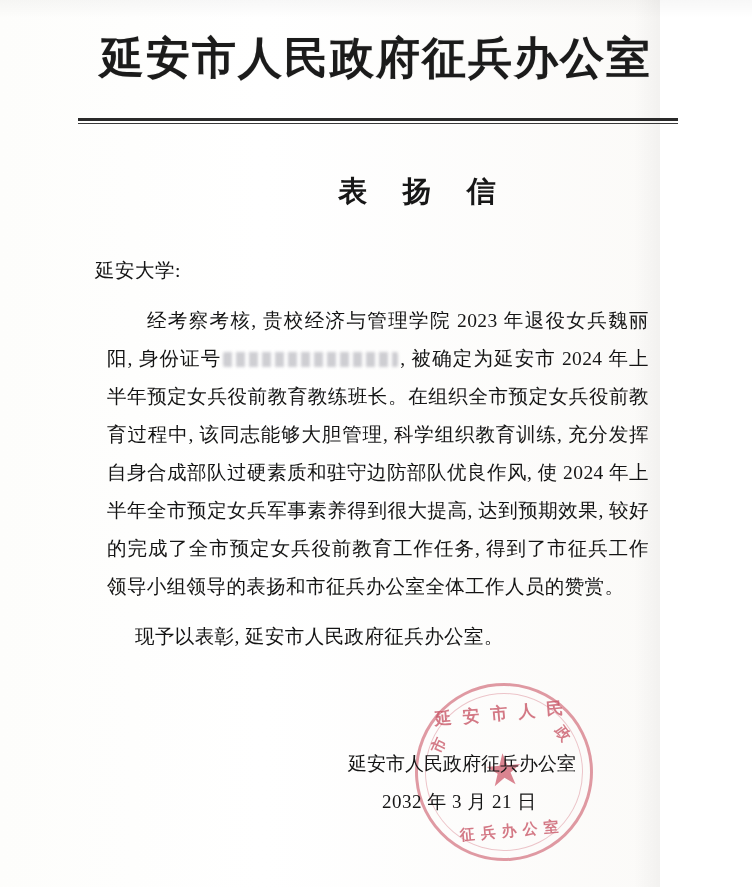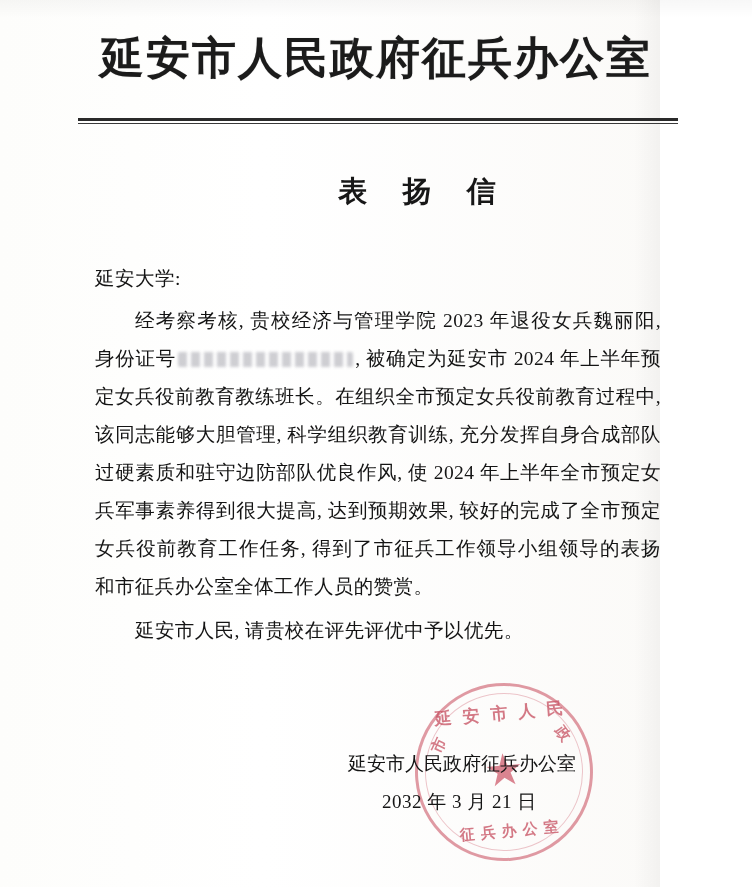--- a/index.html
+++ b/index.html
@@ -78,25 +78,25 @@
     position: absolute;
     top: 252px;
     left: 95px;
     width: 566px;
     font-size: 19.5px;
     color: #141414;
     line-height: 38px;
     font-family: "Liberation Serif", serif;
   }
   .salutation {
-    margin: 8px 0 4px 0;
+    margin: 0 0 4px 0;
     letter-spacing: 0.5px;
   }
   .para {
-    margin: 0;
+    margin: 12px;
     text-indent: 40px;
     text-align: justify;
     text-justify: inter-character;
     letter-spacing: 0.4px;
   }
   .para .redacted {
     display: inline-block;
     vertical-align: -2px;
     width: 175px;
     height: 15px;
@@ -227,21 +227,21 @@
     <div class="rule-thin"></div>
   </div>
 
   <div class="doc-title">表 扬 信</div>
 
   <div class="body-block">
     <p class="salutation">延安大学:</p>
 
     <p class="para"><span>经考察考核, 贵校经济与管理学院 2023 年退役女兵魏丽阳, 身份证号</span><span class="redacted"></span><span>, 被确定为延安市 2024 年上半年预定女兵役前教育教练班长。在组织全市预定女兵役前教育过程中, 该同志能够大胆管理, 科学组织教育训练, 充分发挥自身合成部队过硬素质和驻守边防部队优良作风, 使 2024 年上半年全市预定女兵军事素养得到很大提高, 达到预期效果, 较好的完成了全市预定女兵役前教育工作任务, 得到了市征兵工作领导小组领导的表扬和市征兵办公室全体工作人员的赞赏。</span></p>
 
-    <p class="para2">延安市人民, 请贵校在评先评优中予以优先。</p>
+    <p class="para2">现予以表彰, 延安市人民政府征兵办公室。</p>
   </div>
 
   <div class="seal">
     <div class="seal-inner"></div>
     <div class="seal-top-text">延安市人民</div>
     <div class="seal-arc-l">市</div>
     <div class="seal-arc-r">政</div>
     <div class="seal-star">★</div>
     <div class="seal-bottom-text">征兵办公室</div>
   </div>

